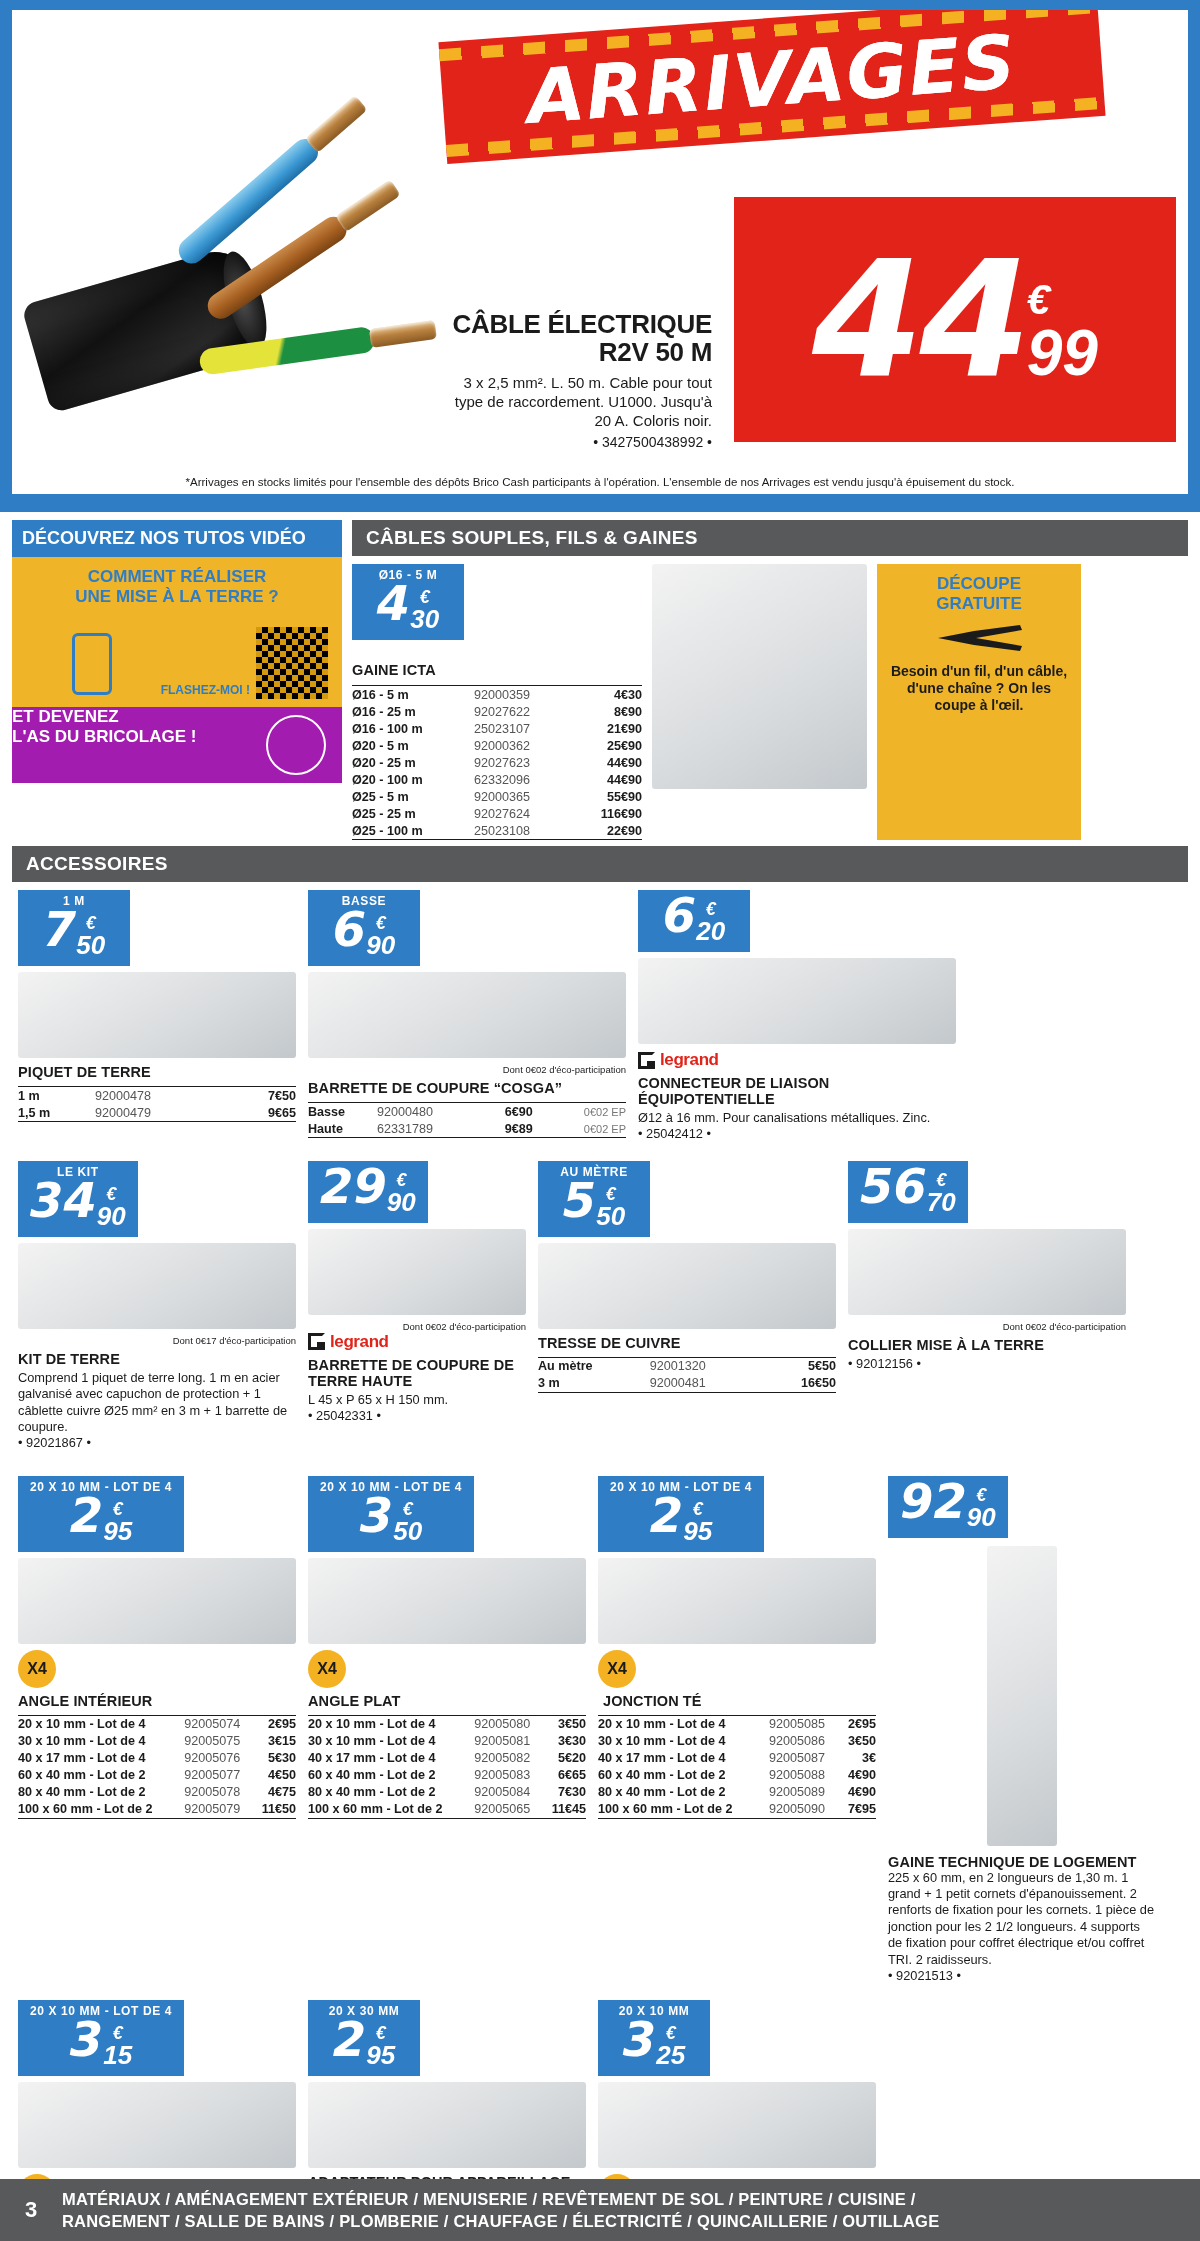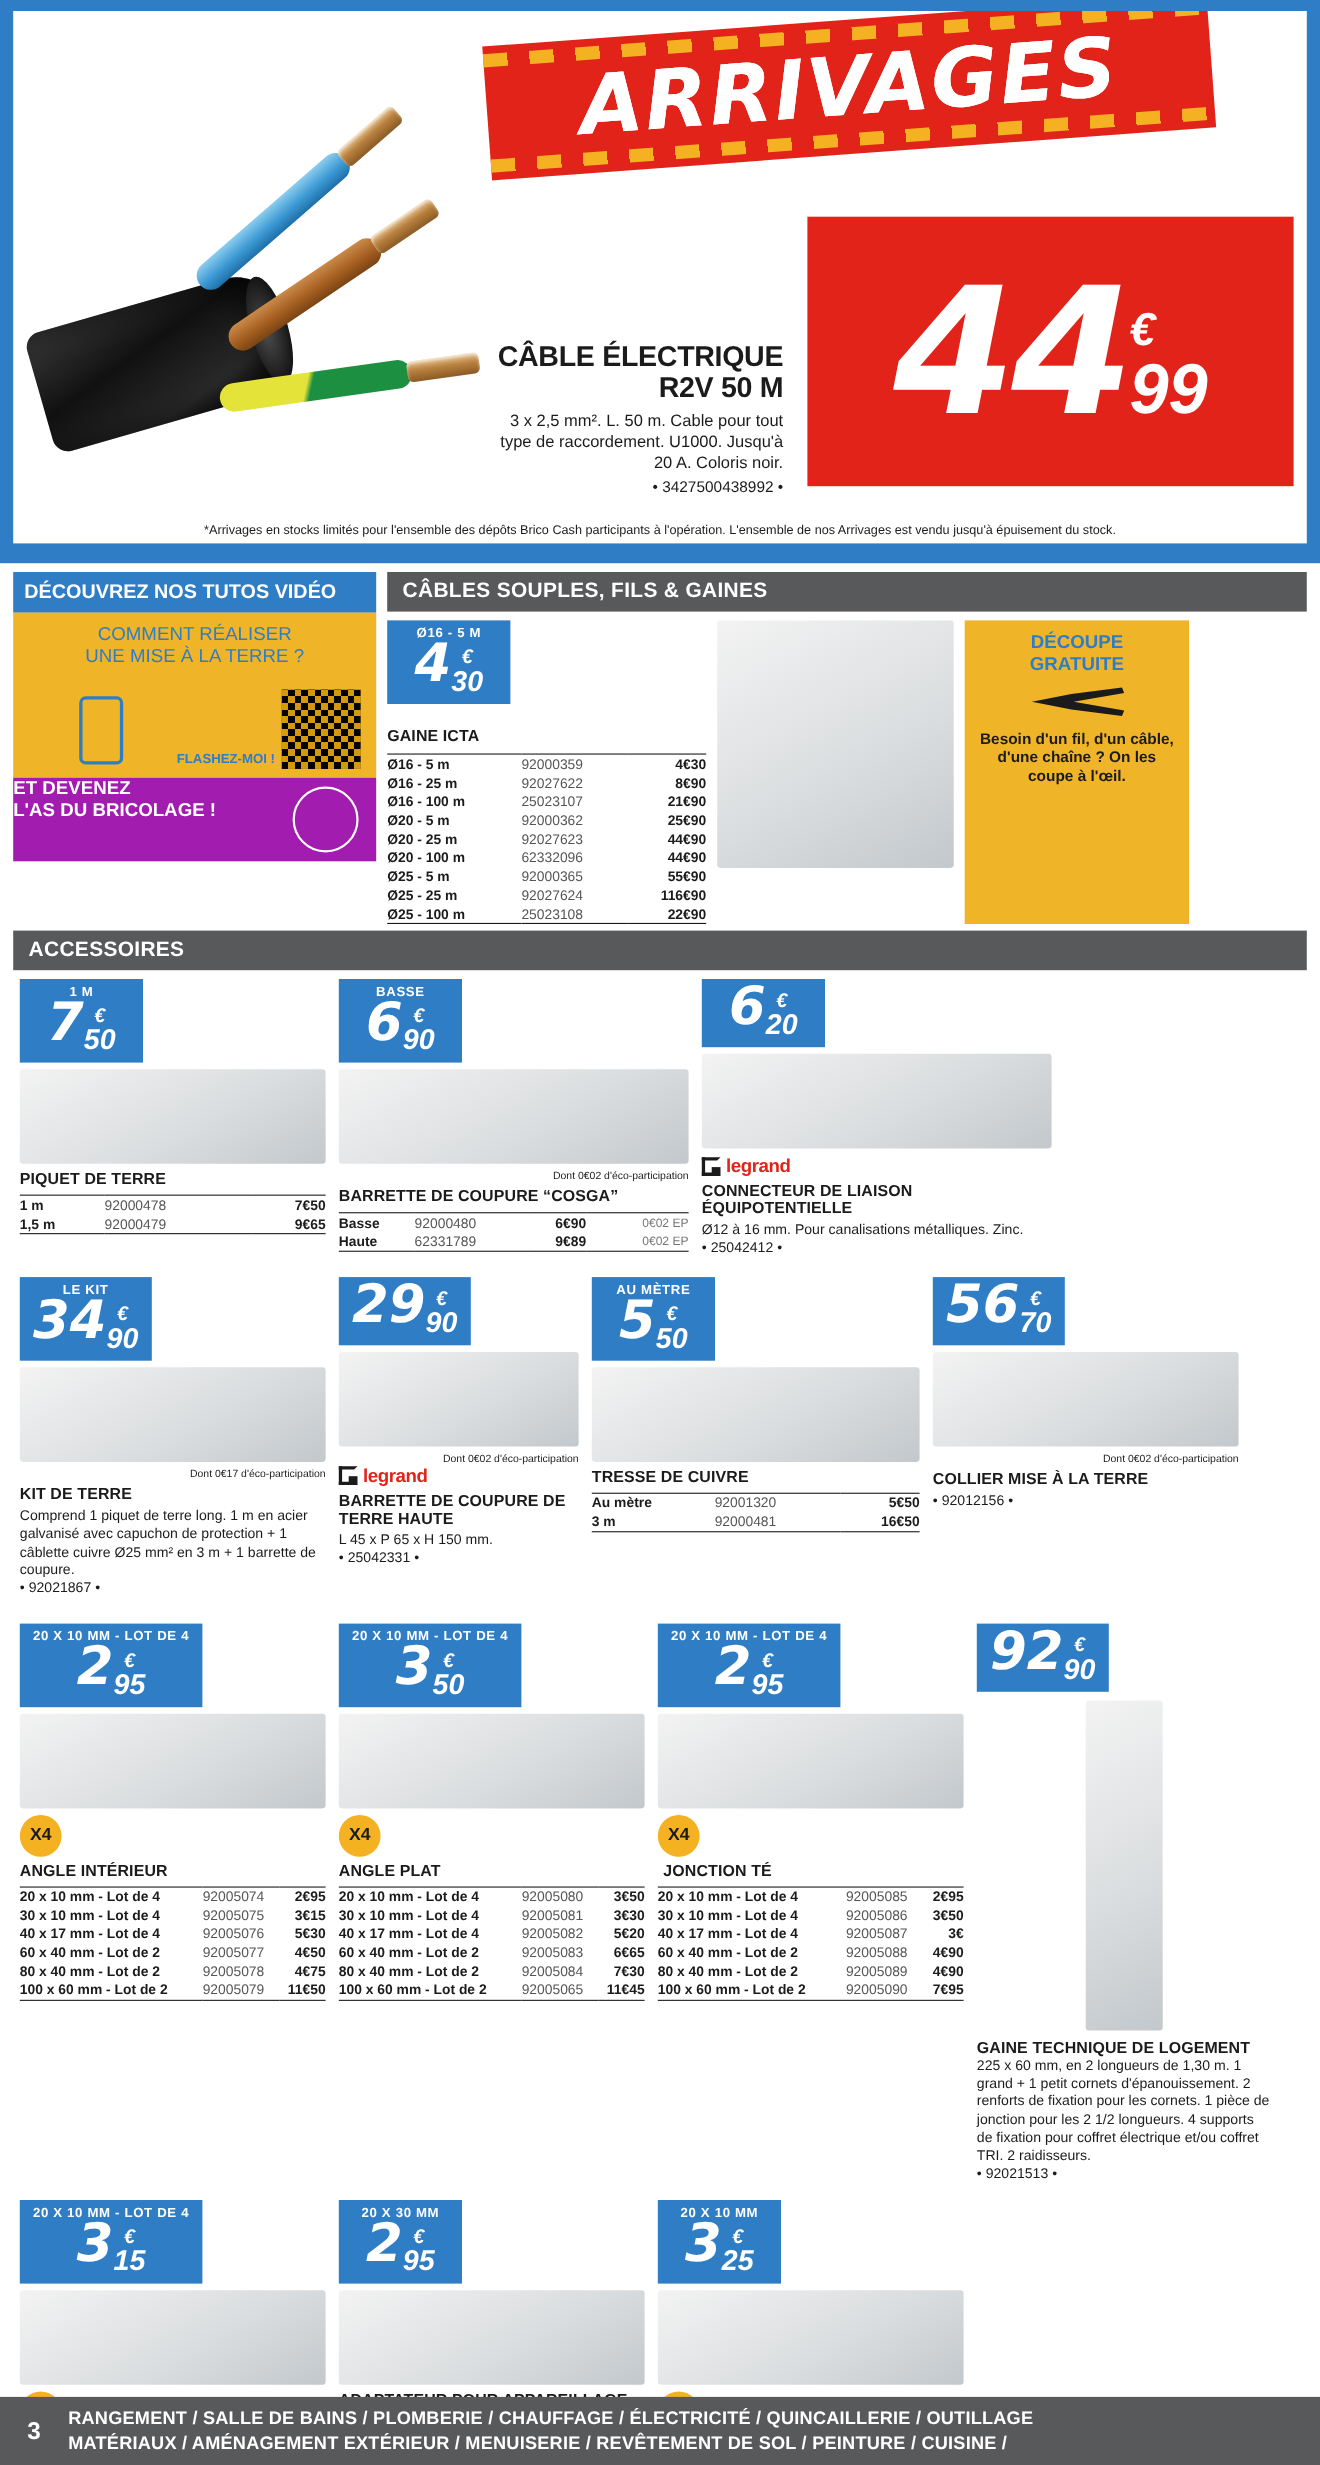--- a/index.html
+++ b/index.html
@@ -159,21 +159,21 @@
     width: 17px; height: 17px; border: 3px solid #1b1b1b; border-right-color: transparent;
     position: relative;
   }
   .legrand .mk:after{content:"";position:absolute;right:-3px;bottom:-3px;width:8px;height:8px;background:#1b1b1b;}
   .legrand .tx { color: #e2231a; font-weight: 700; font-size: 17px; letter-spacing: -.4px; }
 
   
   .tutos { width: 330px; }
   .tutos-title { background:#2f7dc4; color:#fff; font-size:18px; font-weight:700; padding:8px 10px; }
   .tutos-yellow { background:#f0b429; padding: 10px 12px 6px; position: relative; min-height: 150px; }
-  .tutos-yellow h4 { color:#2f7dc4; font-size:17px; font-weight:400; text-align:center; line-height:1.2; }
+  .tutos-yellow h4 { color:#2f7dc4; font-size:17px; font-weight:700; text-align:center; line-height:1.2; }
   .flashez { color:#2f7dc4; font-weight:700; font-size:12px; position:absolute; right:92px; bottom:10px; }
   .qr { position:absolute; right:14px; bottom:8px; width:72px; height:72px;
         background:
         repeating-linear-gradient(90deg,#1b1b1b 0 6px, #f0b429 6px 12px),
         repeating-linear-gradient(0deg,#1b1b1b 0 6px, #f0b429 6px 12px);
         background-blend-mode: difference; }
   .tutos-blue { background:#a21caf; color:#fff; position:relative; min-height: 76px; }
   .tutos-blue b { font-size:17px; line-height:1.15; display:block; }
   .tools-circle{position:absolute; right:16px; top:8px; width:60px;height:60px;border-radius:50%;border:2px solid #fff;}
 
@@ -641,18 +641,18 @@
                   <span class="cts">25</span>
                 </span>
               </span></div><div class="ph" style="height:86px;margin:6px 0;"></div><div class="x4">X4</div></div>
         </div>
       </div>
   </div>
 
   <div class="footer">
     <div class="pg">3</div>
     <div class="lines">
+      <div>MATÉRIAUX / AMÉNAGEMENT EXTÉRIEUR / MENUISERIE / REVÊTEMENT DE SOL / PEINTURE / CUISINE /</div>
       <div>RANGEMENT / SALLE DE BAINS / PLOMBERIE / CHAUFFAGE / ÉLECTRICITÉ / QUINCAILLERIE / OUTILLAGE</div>
-      <div>MATÉRIAUX / AMÉNAGEMENT EXTÉRIEUR / MENUISERIE / REVÊTEMENT DE SOL / PEINTURE / CUISINE /</div>
     </div>
   </div>
 
 </div>
 
 </body></html>

